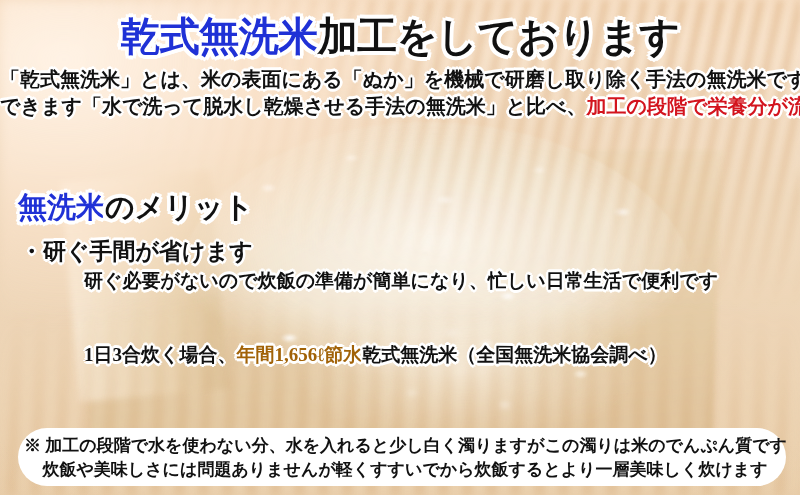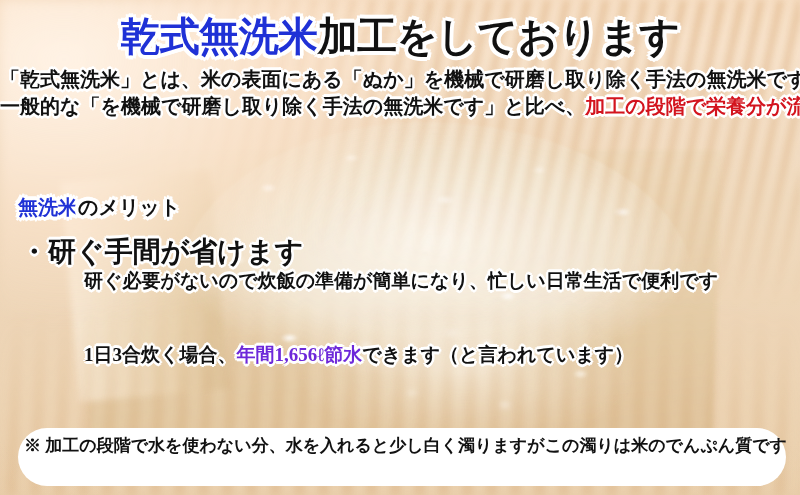--- a/index.html
+++ b/index.html
@@ -162,32 +162,32 @@
     white-space: nowrap;
   }
   .intro .l { display: block; }
   .intro .seg-dark { color: #111111; }
   .intro .seg-red  { color: #d3141e; }
 
   
   .merit-head {
     position: absolute;
     left: 18px; top: 190px;
-    font-size: 20px;
+    font-size: 29px;
     line-height: 34px;
     font-weight: 700;
     white-space: nowrap;
   }
   .merit-head .seg-blue { color: #1f31d6; }
   .merit-head .seg-dark { color: #111111; }
 
   .merit { position: absolute; white-space: nowrap; font-weight: 700; color: #111111; }
-  .merit-title { font-size: 28px; line-height: 28px; }
+  .merit-title { font-size: 23px; line-height: 28px; }
   .merit-sub   { font-size: 19px; line-height: 26px; }
-  .merit-sub .seg-red { color: #6d28d9; }
+  .merit-sub .seg-red { color: #a16207; }
 
   #merit1-title { left: 20px;  top: 238px; }
   #merit1-sub1  { left: 84px;  top: 268px; }
   #merit2-title { left: 20px;  top: 312px; }
   #merit2-sub1  { left: 84px;  top: 342px; }
   #merit2-sub2  { left: 84px;  top: 371px; }
 
   
   .note-box {
     position: absolute;
@@ -222,33 +222,34 @@
   <div class="bg-layer bg-grain-b"></div>
   <div class="bg-layer bg-blur-tl"></div>
   <div class="bg-layer bg-vignette"></div>
 
   <div class="title outlined-thick">
     <span class="seg-blue">乾式無洗米</span><span class="seg-dark">加工をしております</span>
   </div>
 
   <div class="intro outlined">
     <span class="l"><span class="seg-dark">「乾式無洗米」とは、米の表面にある「ぬか」を機械で研磨し取り除く手法の無洗米です。</span></span>
-    <span class="l"><span class="seg-dark">一般的な「を機械で研磨し取り除く手法の無洗米です」と比べ、</span><span class="seg-red">加工の段階で栄養分が流れ</span></span>
+    <span class="l"><span class="seg-dark">できます「水で洗って脱水し乾燥させる手法の無洗米」と比べ、</span><span class="seg-red">加工の段階で栄養分が流れ</span></span>
   </div>
 
   <div class="merit-head outlined-thick">
     <span class="seg-blue">無洗米</span><span class="seg-dark">のメリット</span>
   </div>
 
   <div id="merit1-title" class="merit merit-title outlined">・研ぐ手間が省けます</div>
   <div id="merit1-sub1" class="merit merit-sub outlined">
     <span>研ぐ必要がないので炊飯の準備が簡単になり、忙しい日常生活で便利です</span>
   </div>
 
   <div id="merit2-sub1" class="merit merit-sub outlined">
-    <span>1日3合炊く場合、</span><span class="seg-red">年間1,656ℓ節水</span><span>できます（と言われています）</span>
+    <span>1日3合炊く場合、</span><span class="seg-red">年間1,656ℓ節水</span><span>乾式無洗米（全国無洗米協会調べ）</span>
   </div>
 
   <div class="note-box">
     <div id="note-line-1" class="note-line">※ 加工の段階で水を使わない分、水を入れると少し白く濁りますがこの濁りは米のでんぷん質です</div>
+    <div id="note-line-2" class="note-line">炊飯や美味しさには問題ありませんが軽くすすいでから炊飯するとより一層美味しく炊けます</div>
   </div>
 
 </div>
 
 </body></html>

